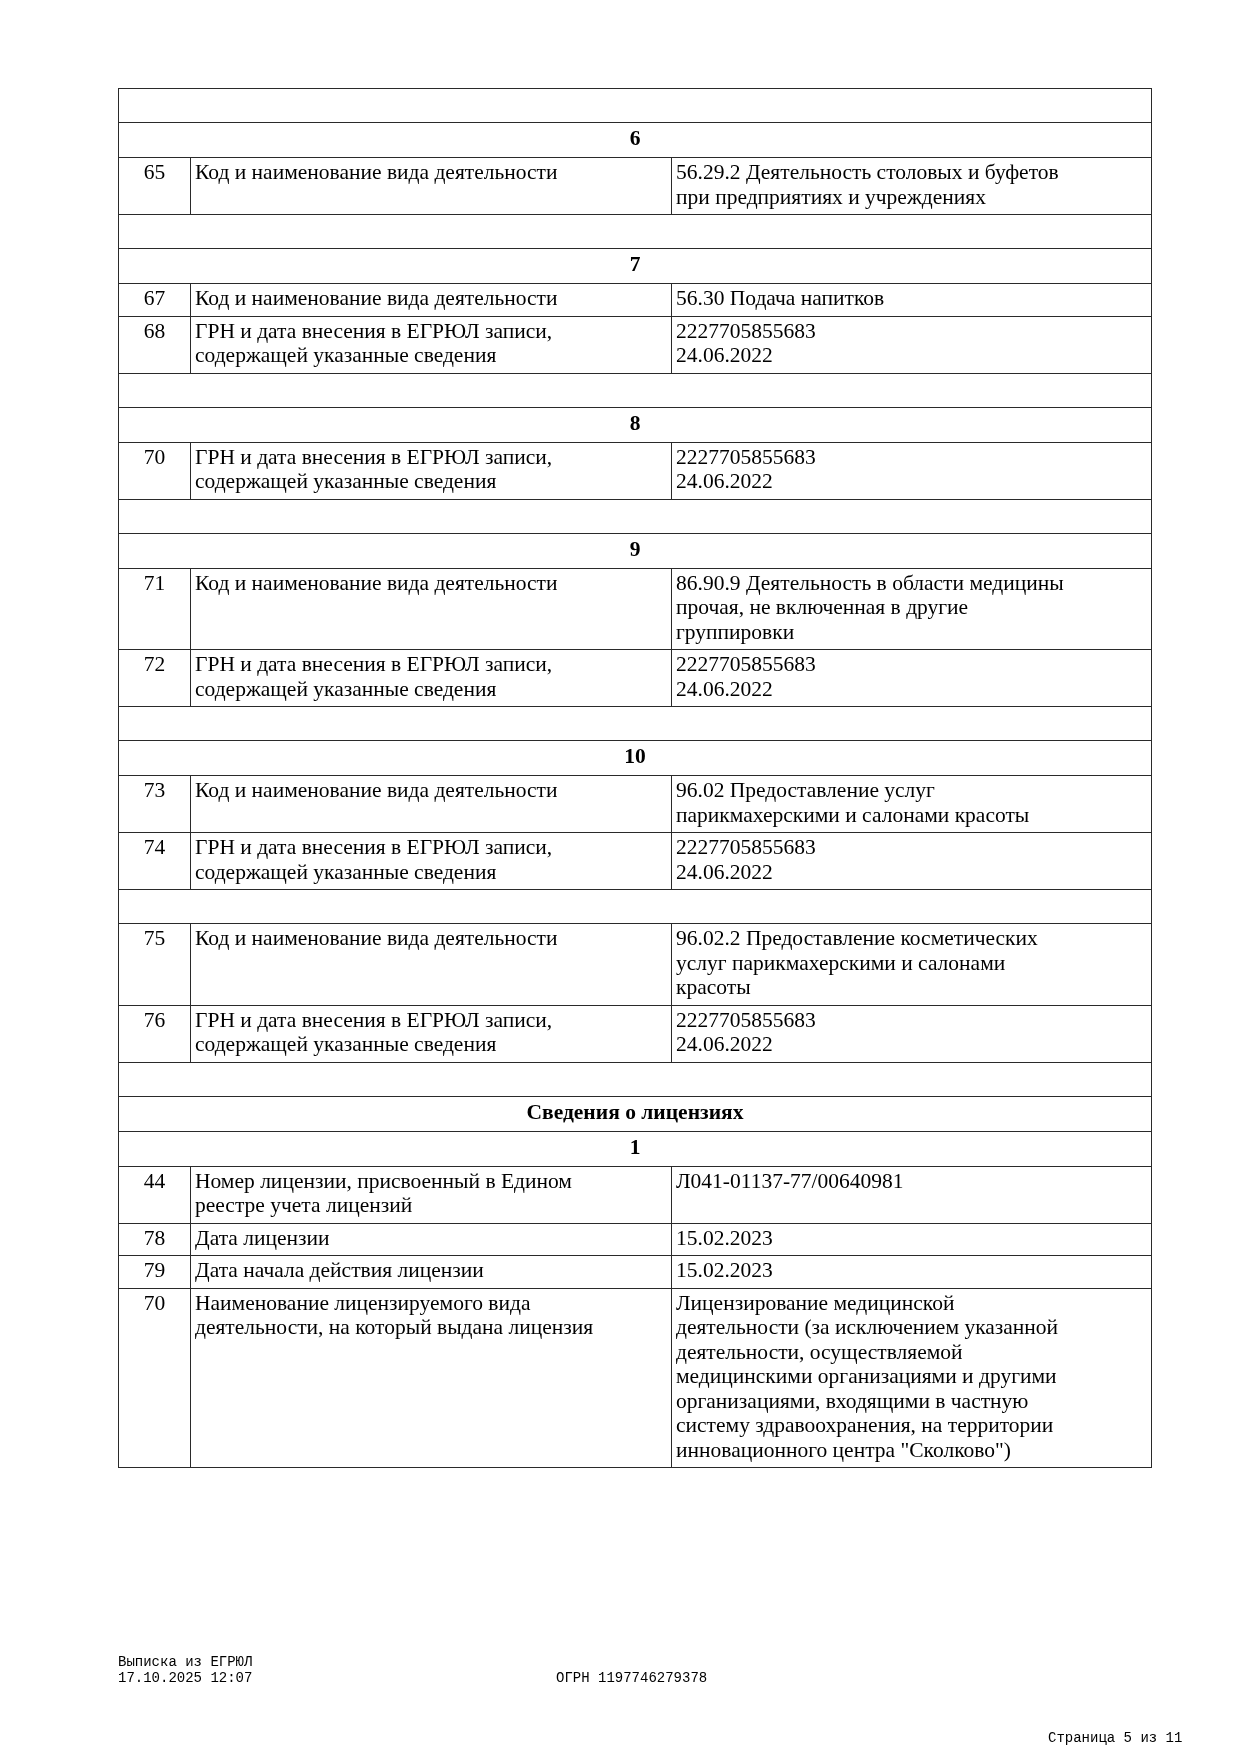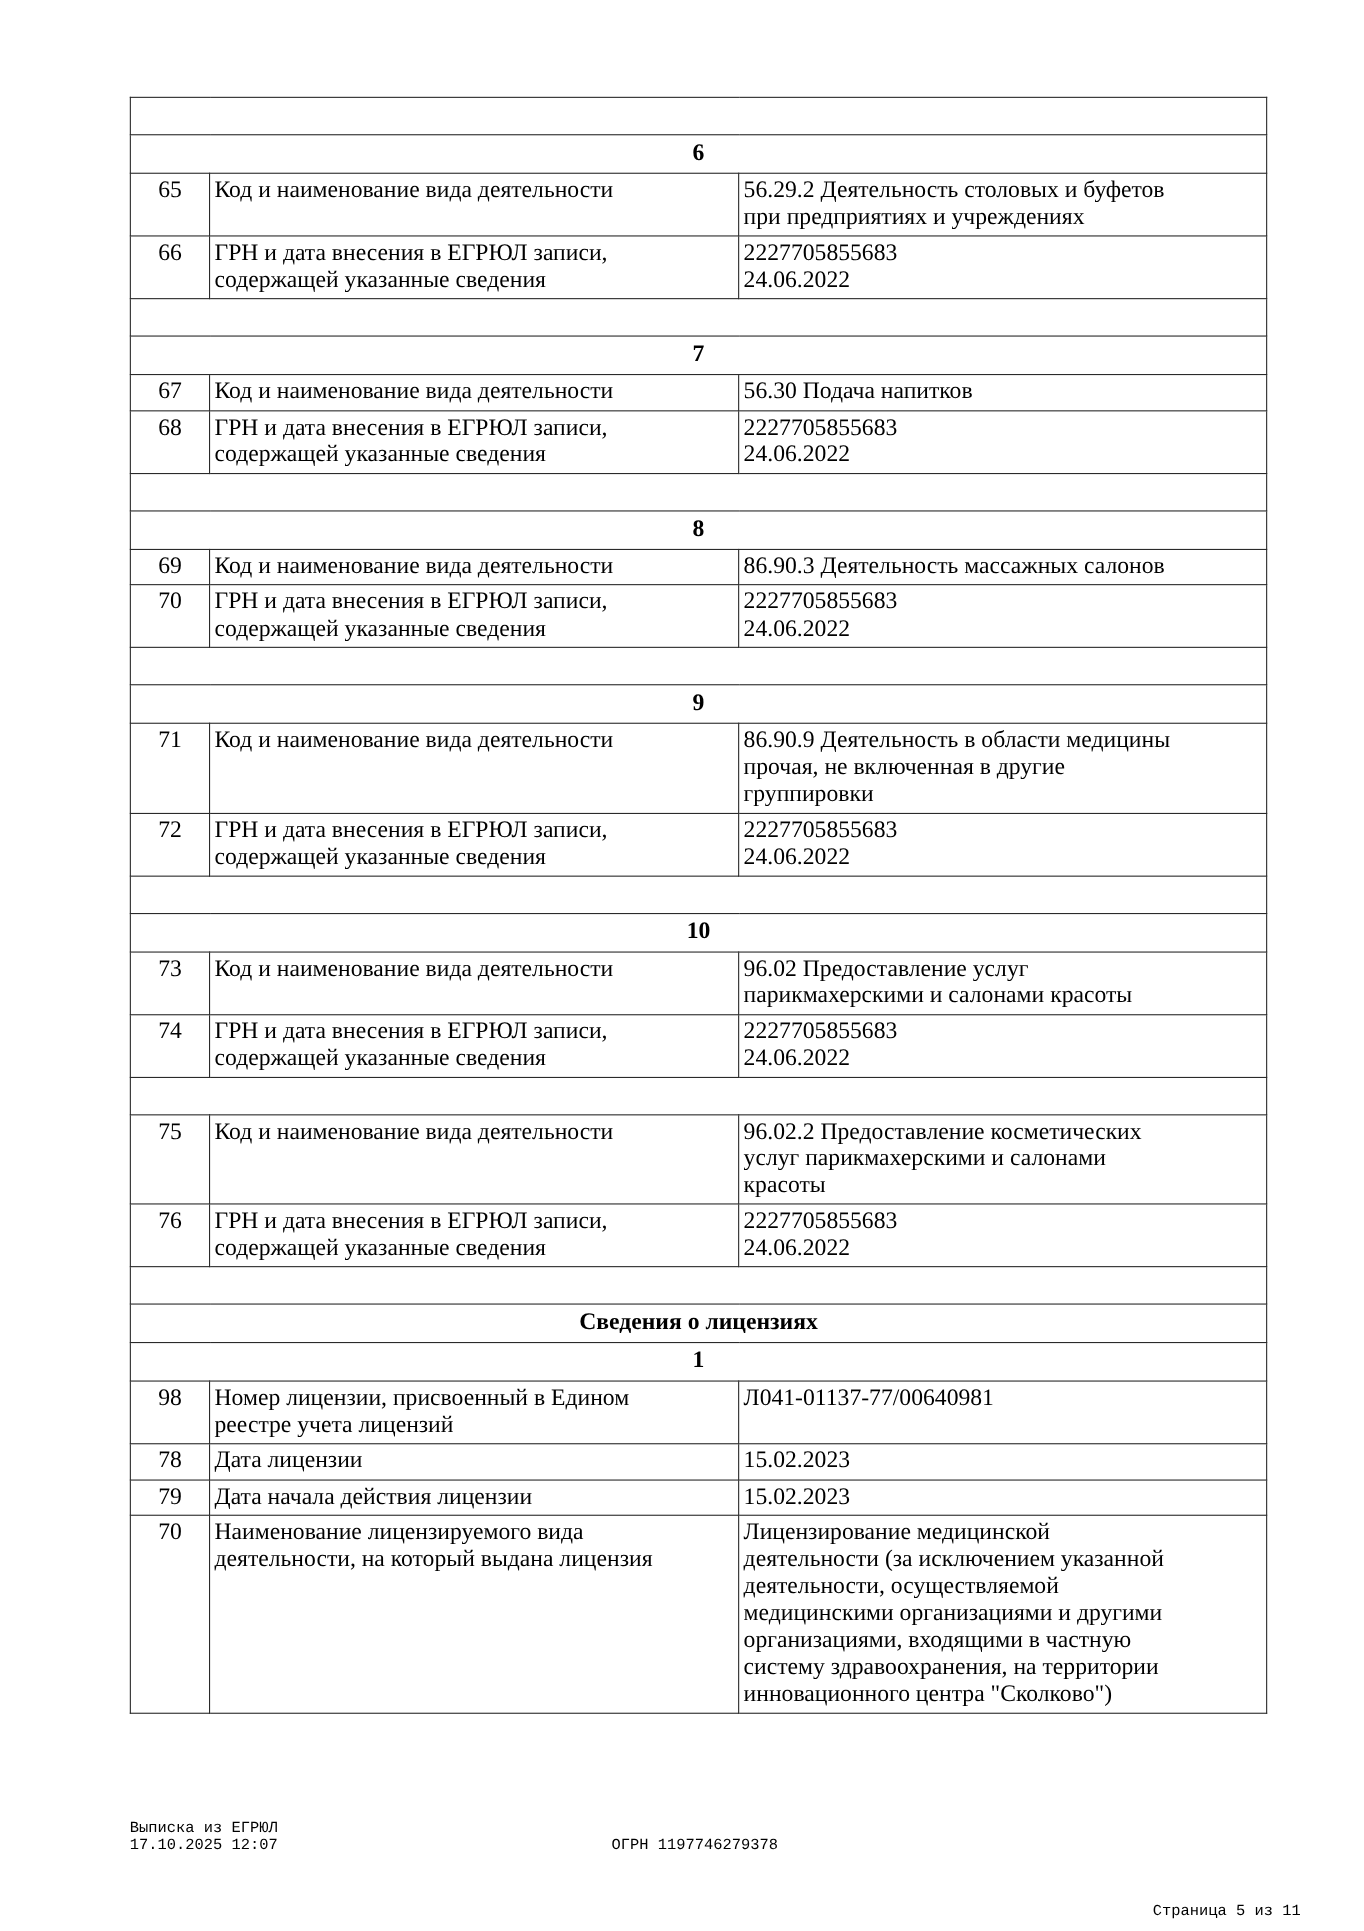--- a/index.html
+++ b/index.html
@@ -47,27 +47,20 @@
         </tr>
         <tr class="section">
           <td colspan="3">6</td>
         </tr>
         <tr>
           <td class="num">65</td>
           <td class="multiline">Код и наименование вида деятельности</td>
           <td class="multiline">56.29.2 Деятельность столовых и буфетов
 при предприятиях и учреждениях</td>
         </tr>
-        <tr>
-          <td class="num">66</td>
-          <td class="multiline">ГРН и дата внесения в ЕГРЮЛ записи,
-содержащей указанные сведения</td>
-          <td class="multiline">2227705855683
-24.06.2022</td>
-        </tr>
         <tr class="empty">
           <td colspan="3"></td>
         </tr>
         <tr class="section">
           <td colspan="3">7</td>
         </tr>
         <tr>
           <td class="num">67</td>
           <td class="multiline">Код и наименование вида деятельности</td>
           <td class="multiline">56.30 Подача напитков</td>
@@ -77,25 +70,20 @@
           <td class="multiline">ГРН и дата внесения в ЕГРЮЛ записи,
 содержащей указанные сведения</td>
           <td class="multiline">2227705855683
 24.06.2022</td>
         </tr>
         <tr class="empty">
           <td colspan="3"></td>
         </tr>
         <tr class="section">
           <td colspan="3">8</td>
-        </tr>
-        <tr>
-          <td class="num">69</td>
-          <td class="multiline">Код и наименование вида деятельности</td>
-          <td class="multiline">86.90.3 Деятельность массажных салонов</td>
         </tr>
         <tr>
           <td class="num">70</td>
           <td class="multiline">ГРН и дата внесения в ЕГРЮЛ записи,
 содержащей указанные сведения</td>
           <td class="multiline">2227705855683
 24.06.2022</td>
         </tr>
         <tr class="empty">
           <td colspan="3"></td>
@@ -156,21 +144,21 @@
         <tr class="empty">
           <td colspan="3"></td>
         </tr>
         <tr class="section">
           <td colspan="3">Сведения о лицензиях</td>
         </tr>
         <tr class="section">
           <td colspan="3">1</td>
         </tr>
         <tr>
-          <td class="num">98</td>
+          <td class="num">44</td>
           <td class="multiline">Номер лицензии, присвоенный в Едином
 реестре учета лицензий</td>
           <td class="multiline">Л041-01137-77/00640981</td>
         </tr>
         <tr>
           <td class="num">78</td>
           <td class="multiline">Дата лицензии</td>
           <td class="multiline">15.02.2023</td>
         </tr>
         <tr>

